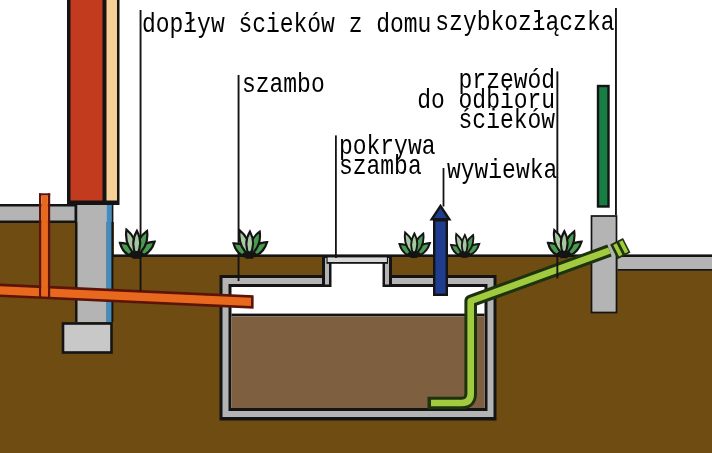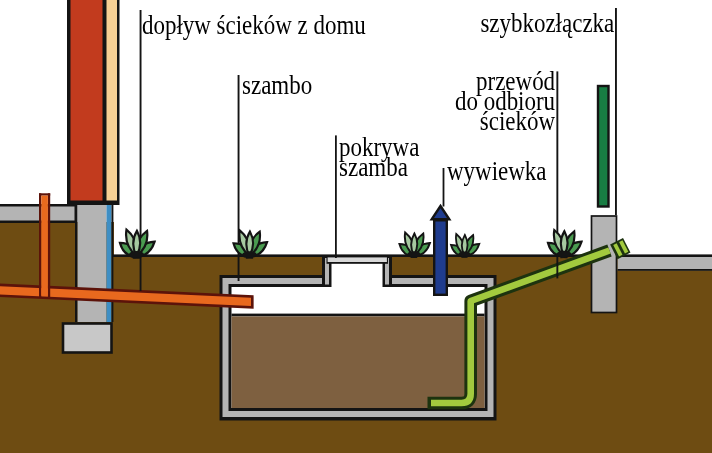--- a/index.html
+++ b/index.html
@@ -1,18 +1,18 @@
 <!DOCTYPE html>
 <html style="--sky: #ffffff; --text: #000000; --outline: #141414; --ground: #6e4c12; --sewage: #7e6040; --concrete: #b4b4b4; --concrete_light: #c8c8c8; --cover_gray: #d8d8d8; --wall_brick: #c23b1e; --wall_plaster: #f6d094; --insulation_blue: #3e8ec4; --pipe_orange: #e8691e; --pipe_outline: #5c130a; --vent_navy: #1f3c8e; --standpipe_green: #187d43; --hose_green: #a2ca3e; --hose_outline: #1d330f; --grass_green: #4a9b50; --grass_light: #a6c9a0; --interior_white: #ffffff;"><head>
 <meta charset="utf-8">
 <style>
   html,body{margin:0;padding:0;}
   body{width:712px;height:453px;overflow:hidden;background:#fff;}
   #stage{position:relative;width:712px;height:373px;background:var(--sky,#fff);
-         font-family:Liberation Serif, serif;}
+         font-family:Liberation Mono, monospace;}
   #drawing{position:absolute;left:0;top:0;}
   .lbl{position:absolute;color:var(--text,#000);font-size:28px;line-height:28px;
        white-space:nowrap;transform:scaleX(0.82);transform-origin:0 0;}
   .lbl.right{text-align:right;transform-origin:100% 0;}
   .lbl.multi{line-height:20px;}
 </style>
 </head>
 <body>
 
 <div id="stage">

